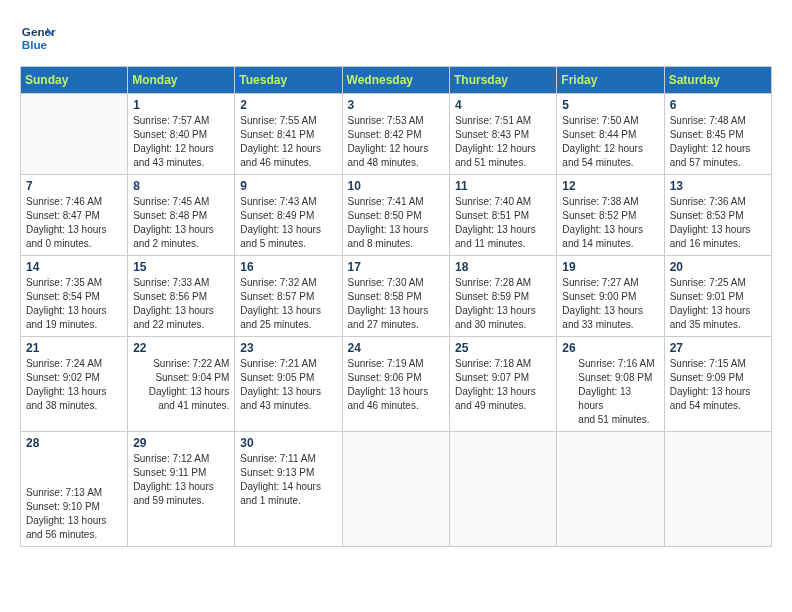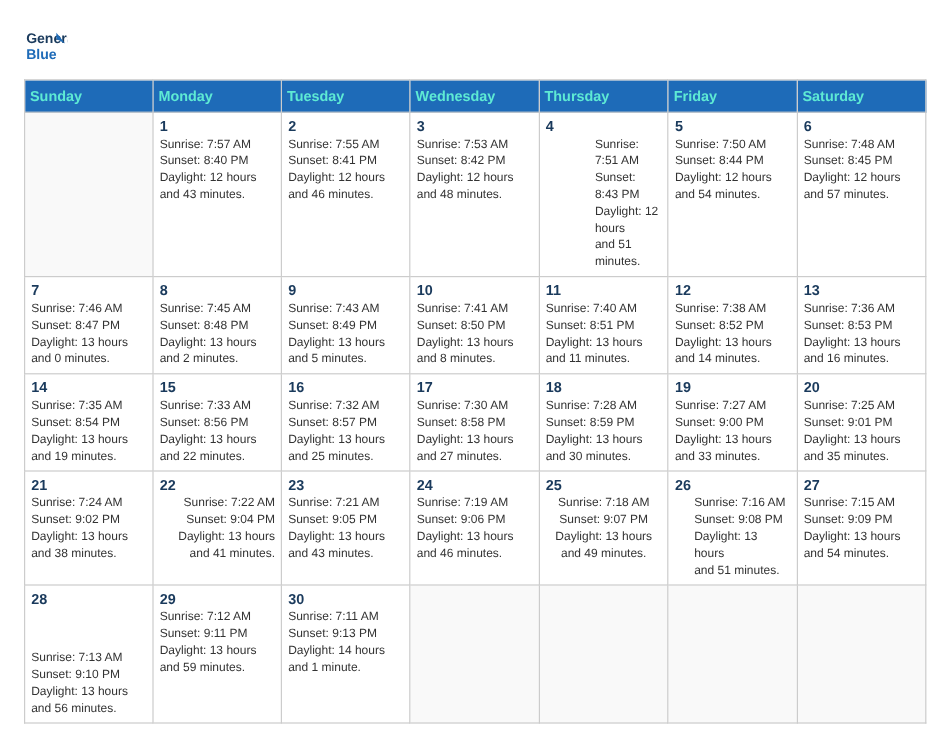--- a/index.html
+++ b/index.html
@@ -37,21 +37,21 @@
       font-size: 14px;
       color: #333;
     }
     .calendar {
       width: 100%;
       border-collapse: collapse;
       font-size: 11px;
     }
     .calendar th {
       background: #1e6bb8;
-      color: #5eead4;
+      color: #bef264;
       padding: 6px 4px;
       text-align: left;
       font-size: 12px;
       border: 1px solid #ccc;
     }
     .calendar td {
       vertical-align: top;
       padding: 4px 5px;
       border: 1px solid #ccc;
       width: 108px;
@@ -121,21 +121,21 @@
         </td>
         <td>
           <div class="day-num">3</div>
           <div class="day-detail" style="white-space: pre-line;">Sunrise: 7:53 AM
 Sunset: 8:42 PM
 Daylight: 12 hours
 and 48 minutes.</div>
         </td>
         <td>
           <div class="day-num">4</div>
-          <div class="day-detail" style="white-space: pre-line; margin-left: 41px;">Sunrise: 7:51 AM
+          <div class="day-detail" style="white-space: pre-line;">Sunrise: 7:51 AM
 Sunset: 8:43 PM
 Daylight: 12 hours
 and 51 minutes.</div>
         </td>
         <td>
           <div class="day-num">5</div>
           <div class="day-detail" style="white-space: pre-line;">Sunrise: 7:50 AM
 Sunset: 8:44 PM
 Daylight: 12 hours
 and 54 minutes.</div>
@@ -274,21 +274,21 @@
         </td>
         <td>
           <div class="day-num">24</div>
           <div class="day-detail" style="white-space: pre-line;">Sunrise: 7:19 AM
 Sunset: 9:06 PM
 Daylight: 13 hours
 and 46 minutes.</div>
         </td>
         <td>
           <div class="day-num">25</div>
-          <div class="day-detail" style="white-space: pre-line; text-align: center;">Sunrise: 7:18 AM
+          <div class="day-detail" style="white-space: pre-line;">Sunrise: 7:18 AM
 Sunset: 9:07 PM
 Daylight: 13 hours
 and 49 minutes.</div>
         </td>
         <td>
           <div class="day-num">26</div>
           <div class="day-detail" style="white-space: pre-line; margin-left: 16px;">Sunrise: 7:16 AM
 Sunset: 9:08 PM
 Daylight: 13 hours
 and 51 minutes.</div>

